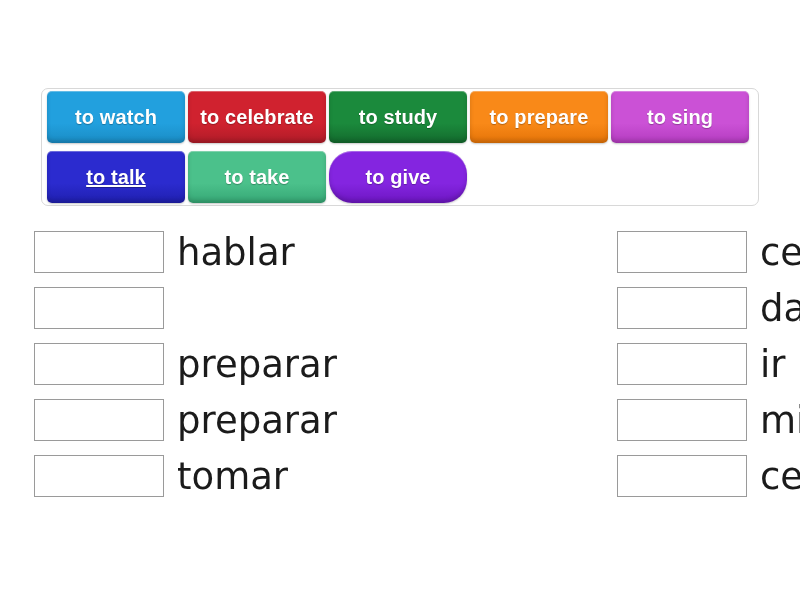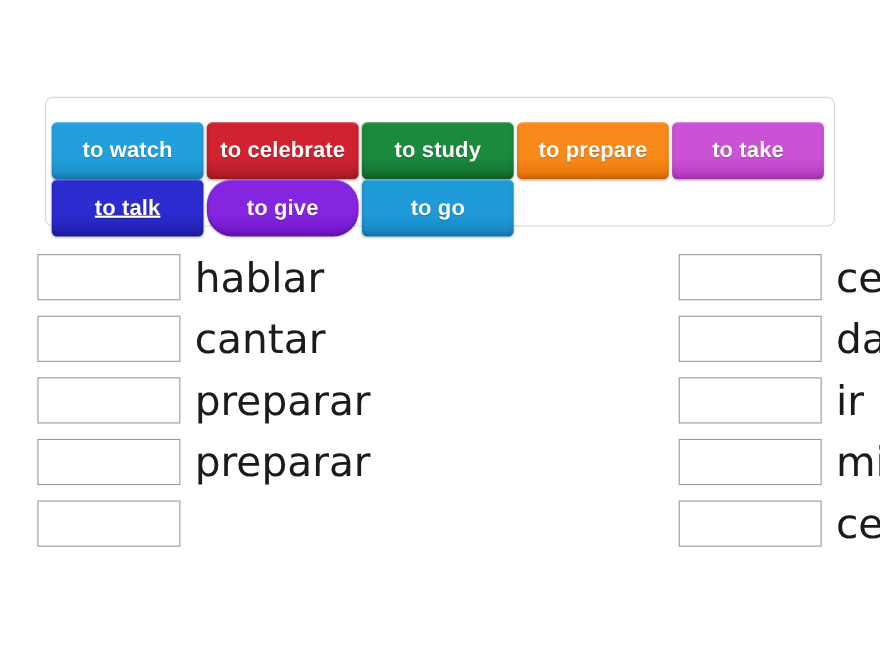--- a/index.html
+++ b/index.html
@@ -20,21 +20,21 @@
   #tile-bank {
     position: absolute;
     left: 41px;
     top: 88px;
     width: 718px;
     height: 118px;
     background: #ffffff;
     border: 1px solid #d8d8d8;
     border-radius: 7px;
     box-sizing: border-box;
-    padding: 22px 5px;
+    padding: 2px 5px;
     display: flex;
     flex-direction: column;
     justify-content: space-between;
   }
   .tile-row {
     display: flex;
     flex-direction: row;
     justify-content: flex-start;
     gap: 3px;
     height: 52px;
@@ -105,50 +105,50 @@
 </style>
 </head>
 <body>
 
 <div id="tile-bank">
   <div class="tile-row">
     <div class="tile" style="background: linear-gradient(rgb(34, 160, 222) 0%, rgb(34, 160, 222) 62%, rgb(26, 140, 196) 100%);">to watch</div>
     <div class="tile" style="background: linear-gradient(rgb(208, 34, 47) 0%, rgb(208, 34, 47) 62%, rgb(176, 28, 40) 100%); text-align: center;">to celebrate</div>
     <div class="tile" style="background: linear-gradient(rgb(27, 138, 60) 0%, rgb(27, 138, 60) 62%, rgb(19, 106, 45) 100%);">to study</div>
     <div class="tile" style="background: linear-gradient(rgb(249, 137, 24) 0%, rgb(249, 137, 24) 62%, rgb(229, 116, 8) 100%);">to prepare</div>
-    <div class="tile" style="background: linear-gradient(rgb(203, 81, 214) 0%, rgb(203, 81, 214) 62%, rgb(180, 60, 192) 100%);">to take</div>
+    <div class="tile" style="background: linear-gradient(rgb(203, 81, 214) 0%, rgb(203, 81, 214) 62%, rgb(180, 60, 192) 100%);">to sing</div>
   </div>
   <div class="tile-row">
     <div class="tile" style="background: linear-gradient(rgb(43, 43, 207) 0%, rgb(43, 43, 207) 62%, rgb(31, 31, 174) 100%); text-decoration: underline;">to talk</div>
+    <div class="tile" style="background: linear-gradient(rgb(75, 193, 139) 0%, rgb(75, 193, 139) 62%, rgb(54, 167, 117) 100%);">to take</div>
     <div class="tile" style="background: linear-gradient(rgb(132, 37, 224) 0%, rgb(132, 37, 224) 62%, rgb(109, 22, 194) 100%); border-radius: 23px;">to give</div>
-    <div class="tile" style="background: linear-gradient(rgb(31, 154, 216) 0%, rgb(31, 154, 216) 62%, rgb(22, 132, 190) 100%);">to go</div>
   </div>
 </div>
 
 <div id="answer-area">
 
   <div class="answer-column" id="answer-column-left">
     <div class="answer-row">
       <div class="drop-zone"></div>
       <div class="answer-word">hablar</div>
     </div>
     <div class="answer-row">
       <div class="drop-zone"></div>
-      <div class="answer-word">cantar</div>
     </div>
     <div class="answer-row">
       <div class="drop-zone"></div>
       <div class="answer-word">preparar</div>
     </div>
     <div class="answer-row">
       <div class="drop-zone"></div>
       <div class="answer-word">preparar</div>
     </div>
     <div class="answer-row">
       <div class="drop-zone"></div>
+      <div class="answer-word">tomar</div>
     </div>
   </div>
 
   <div class="answer-column" id="answer-column-right">
     <div class="answer-row">
       <div class="drop-zone"></div>
       <div class="answer-word">celebrar</div>
     </div>
     <div class="answer-row">
       <div class="drop-zone"></div>

